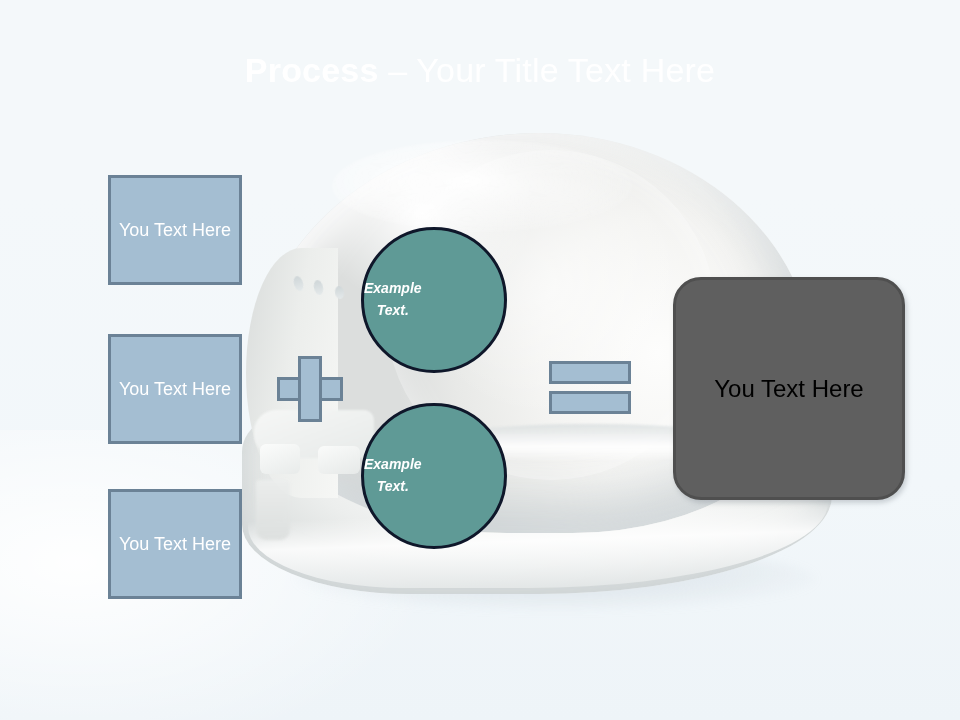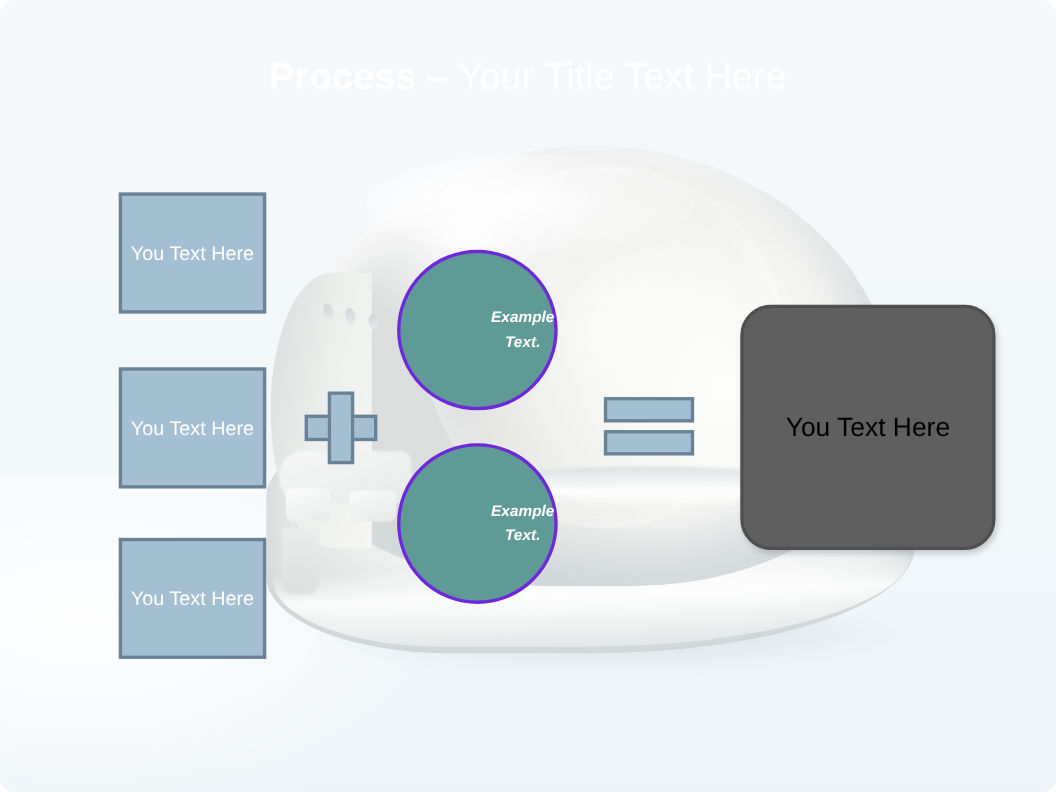--- a/index.html
+++ b/index.html
@@ -7,21 +7,20 @@
     padding: 0;
     background: #ffffff;
   }
   #slide {
     position: relative;
     width: 960px;
     height: 720px;
     overflow: hidden;
     font-family: "Liberation Sans", sans-serif;
     background: #f4f8fa;
-    border-radius: 13px;
   }
 
   
   .bg-sky {
     position: absolute;
     left: 0; top: 0;
     width: 960px; height: 200px;
     background: linear-gradient(to bottom,
         #4b6579 0px,
         #5b7389 26px,
@@ -236,31 +235,31 @@
   }
   .equals .e1 { top: 0; }
   .equals .e2 { top: 30px; }
 
   
   .circle {
     position: absolute;
     width: 146px; height: 146px;
     border-radius: 50%;
     background: #5f9a96;
-    border: 3px solid #6d28d9;
+    border: 3px solid #0f172a;
     box-sizing: border-box;
     color: #ffffff;
     font-size: 14px;
     font-weight: bold;
     font-style: italic;
     line-height: 22px;
     text-align: center;
     display: flex;
     align-items: center;
-    justify-content: flex-end;
+    justify-content: flex-start;
   }
   .c1 { left: 361px; top: 227px; }
   .c2 { left: 361px; top: 403px; }
   .circle .ctext { transform: translateY(-1px); }
 
   
   .result {
     position: absolute;
     left: 673px; top: 277px;
     width: 232px; height: 223px;

